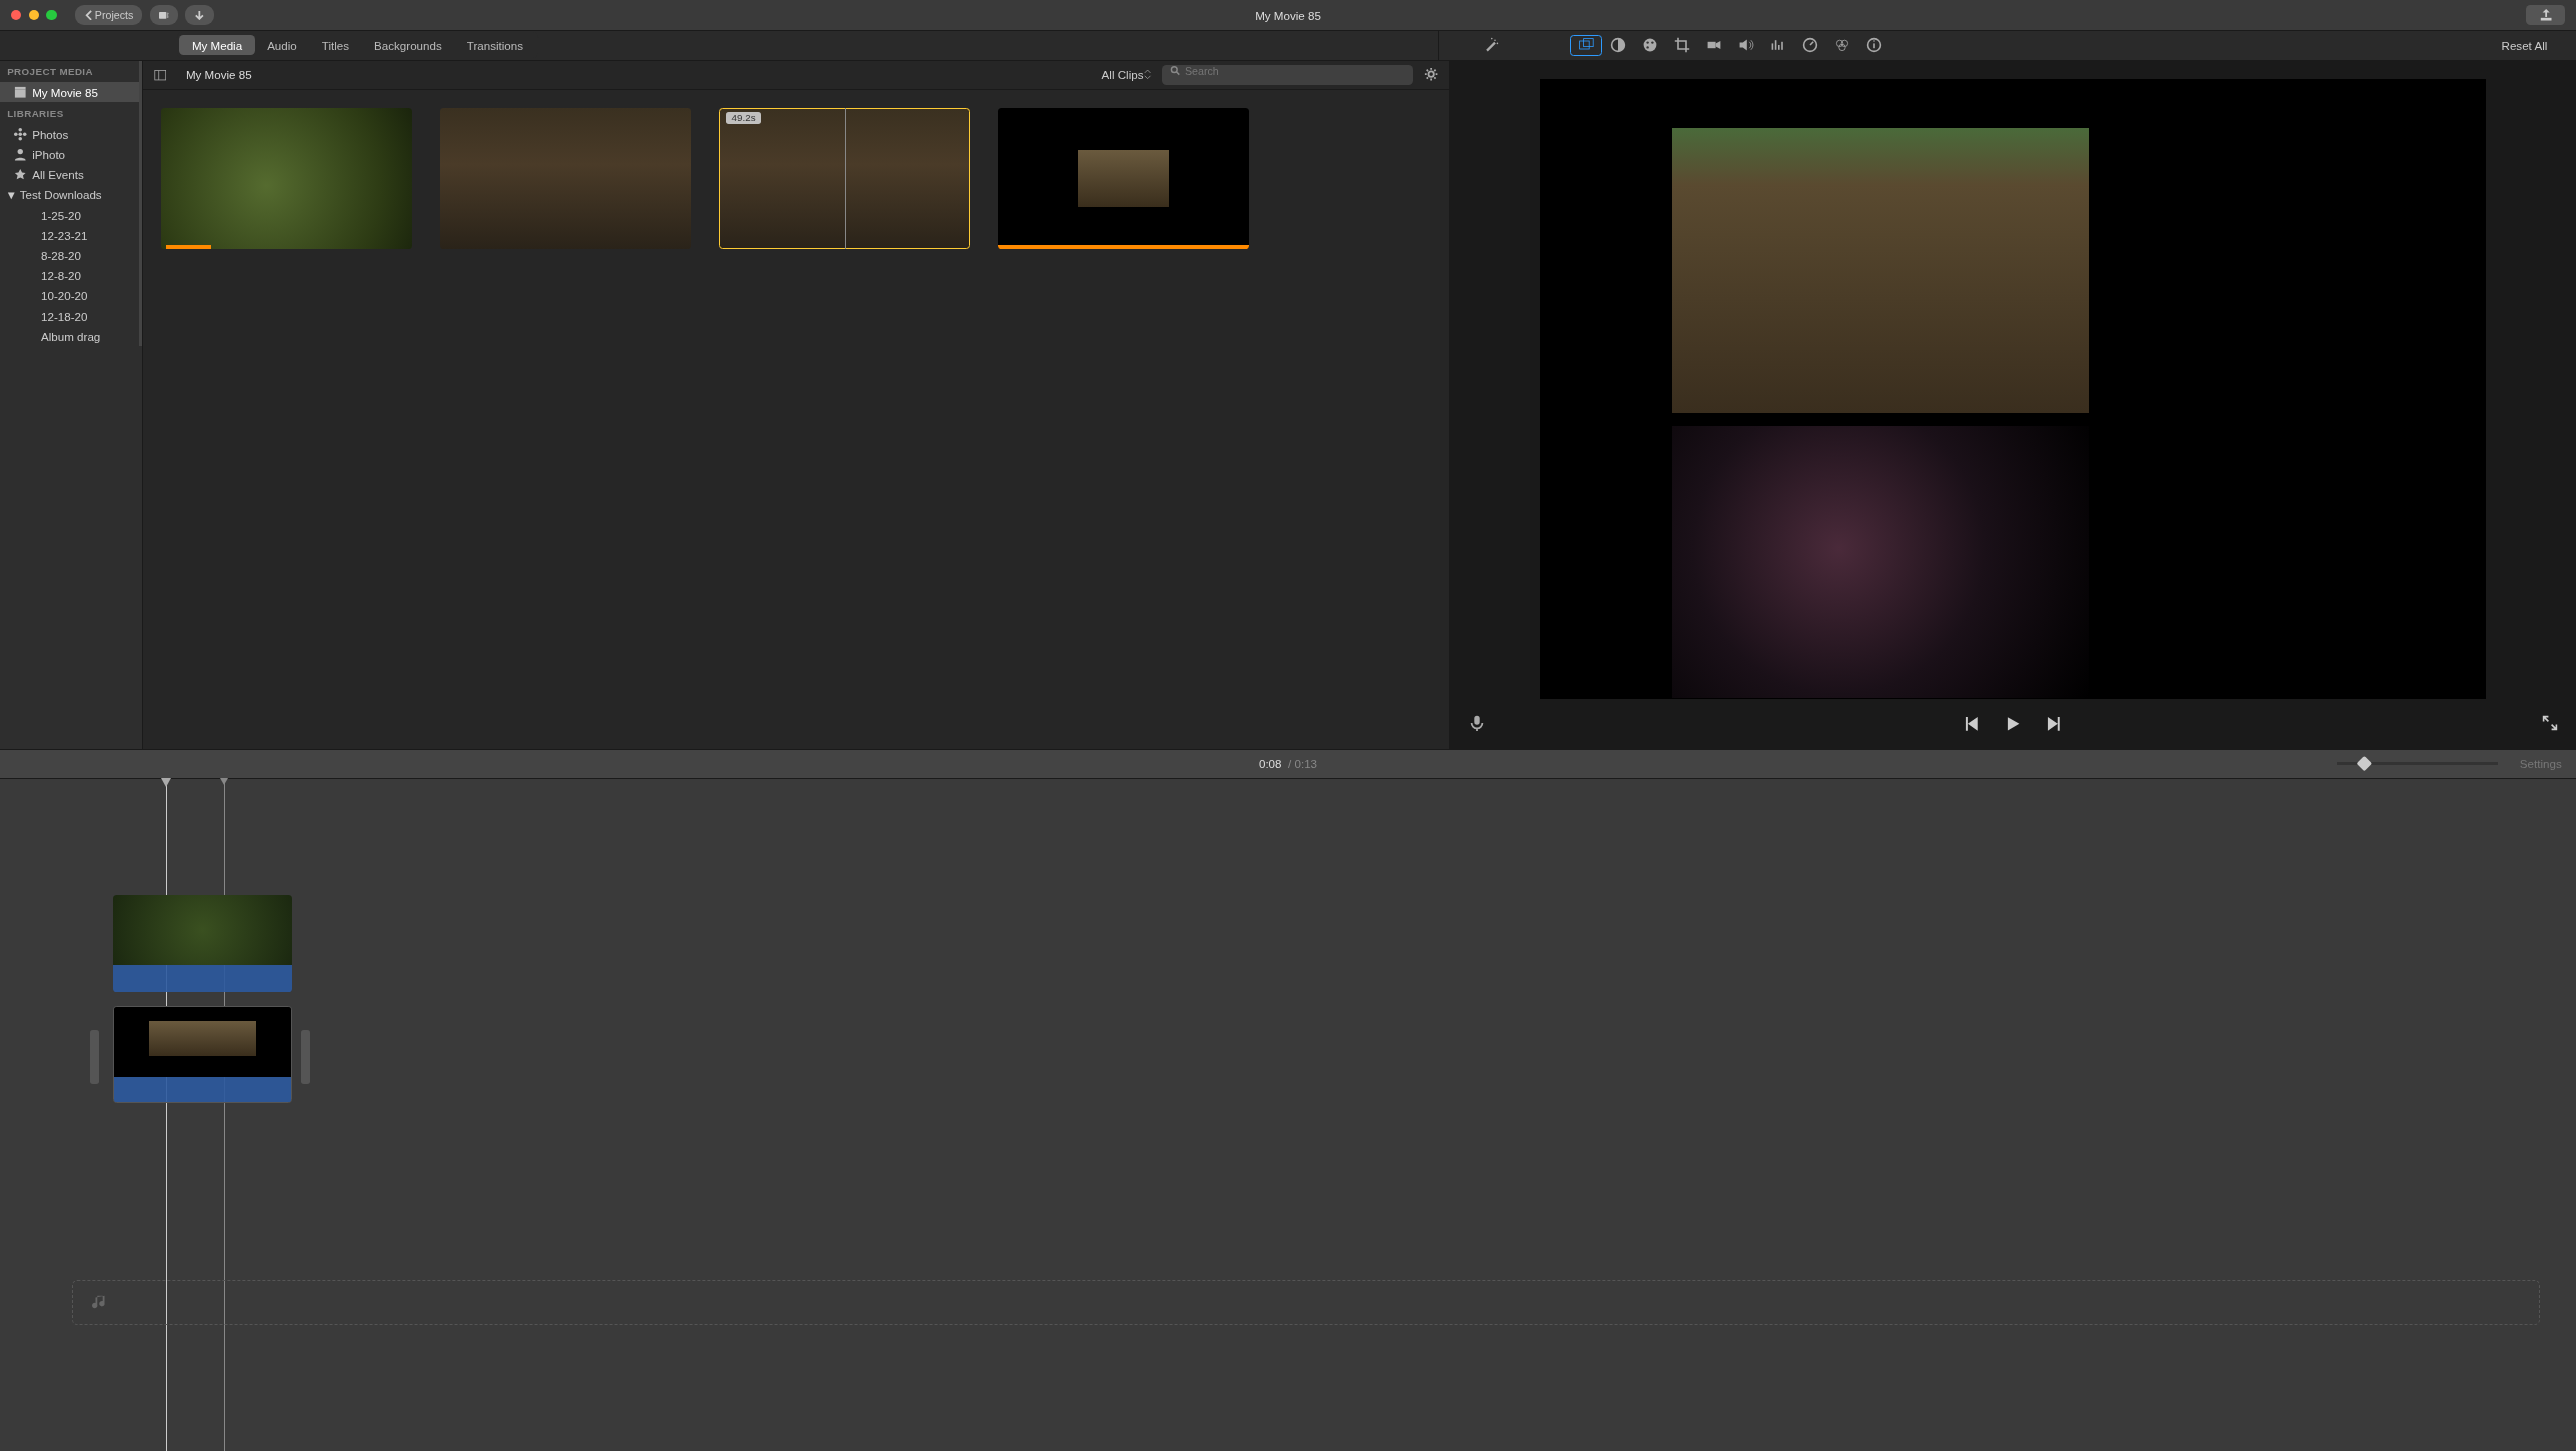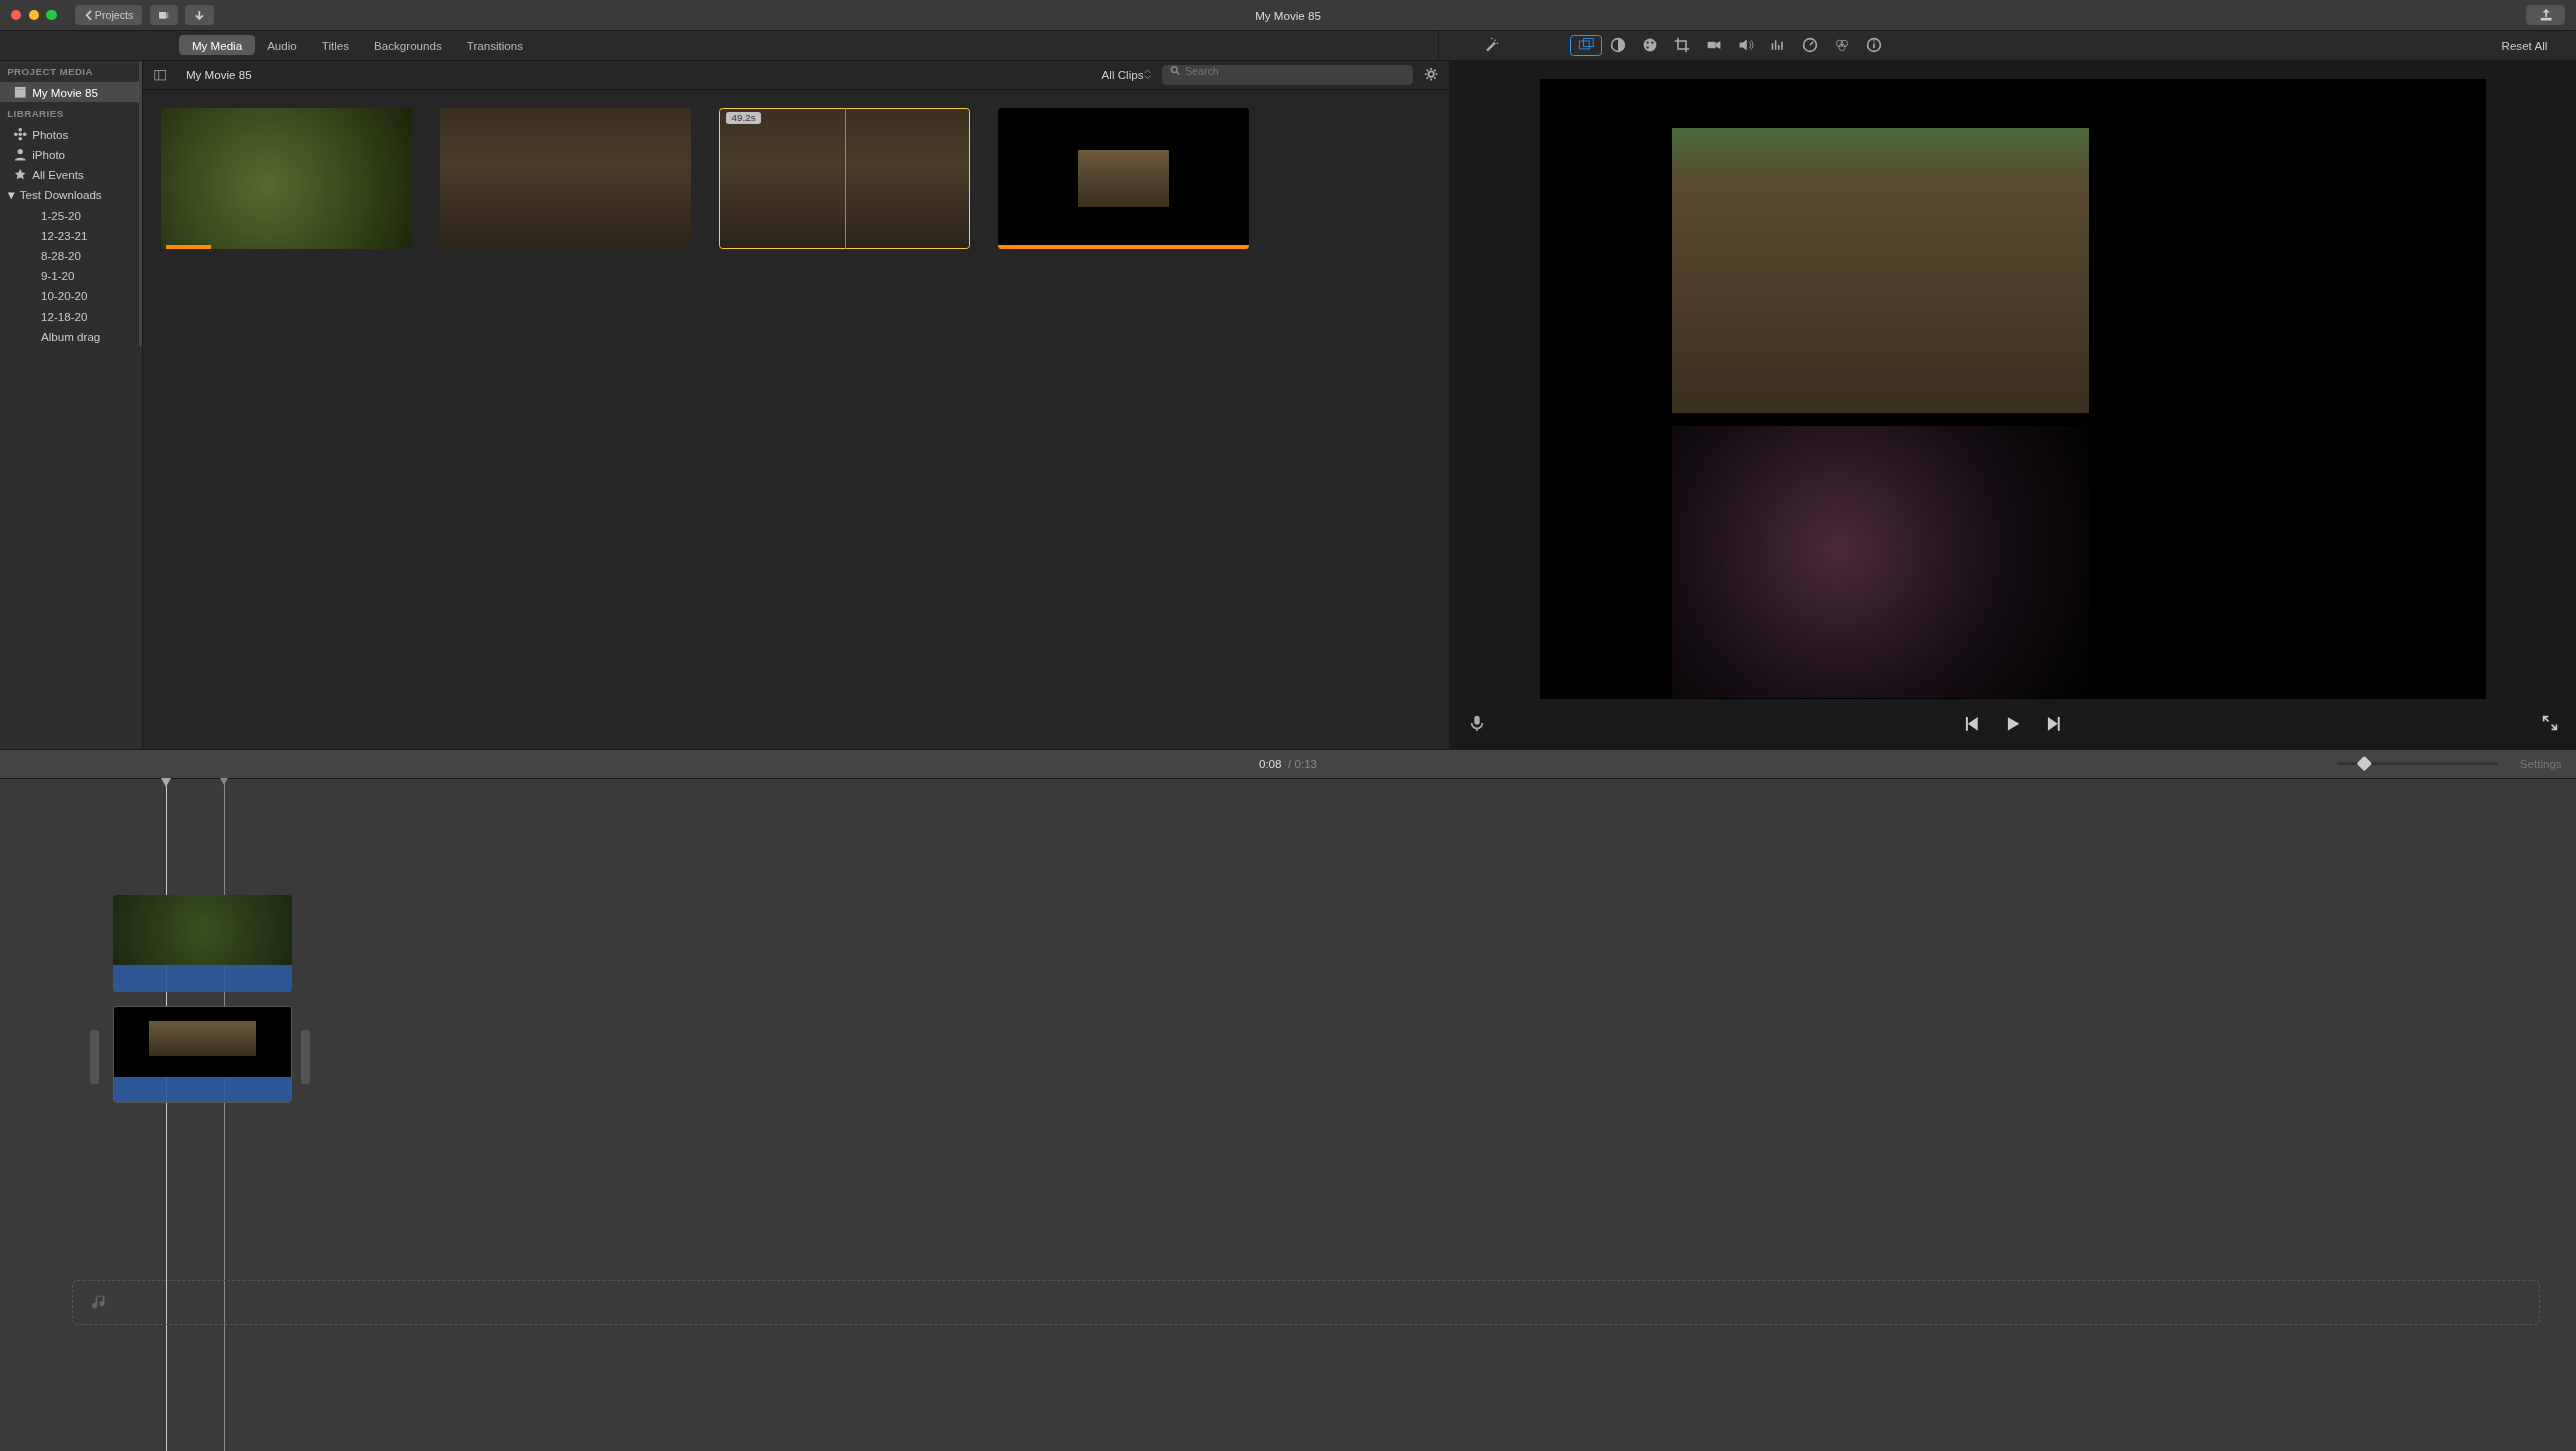--- a/index.html
+++ b/index.html
@@ -5,21 +5,21 @@
 * { margin: 0; padding: 0; box-sizing: border-box; font-family: -apple-system, "Helvetica Neue", Arial, sans-serif; }
 body { background: #2a2a2a; color: #bbb; font-size: 11.6px; overflow: hidden; width: 2576px; height: 1452px; transform-origin: top left; }
 
 
 .title-bar { height: 31px; background: #3a3a3a; display: flex; align-items: center; padding: 0 10.7px; border-bottom: 0.9px solid #1a1a1a; }
 .traffic { display: flex; gap: 7.2px; margin-right: 18px; }
 .tl { width: 10.7px; height: 10.7px; border-radius: 50%; }
 .tl.red { background: #ff5f56; }
 .tl.yellow { background: #ffbd2e; }
 .tl.green { background: #27c93f; }
-.tb-btn { background: #555; border-radius: 4px; height: 19.7px; padding: 0 9px; display: inline-flex; align-items: center; color: #ccc; margin-right: 7.2px; font-size: 10.7px; }
+.tb-btn { background: #555; border-radius: 9px; height: 19.7px; padding: 0 9px; display: inline-flex; align-items: center; color: #ccc; margin-right: 7.2px; font-size: 10.7px; }
 .tb-btn svg { width: 10.7px; height: 10.7px; fill: #ccc; }
 .title-text { position: absolute; left: 50%; transform: translateX(-50%); color: #ddd; font-size: 11.6px; }
 .share-btn { margin-left: auto; background: #555; border-radius: 4.5px; width: 39px; height: 19.7px; display: flex; align-items: center; justify-content: center; }
 
 
 .tabs-row { height: 29.5px; display: flex; align-items: center; padding: 0 10.7px; border-bottom: 0.9px solid #1a1a1a; }
 .tabs-left { margin-left: 166px; display: flex; align-items: center; }
 .seg { background: #2a2a2a; border-radius: 5.4px; padding: 2.7px; display: flex; }
 .seg-item { padding: 3.6px 12.5px; border-radius: 4.5px; color: #bbb; font-size: 11.6px; }
 .seg-item.active { background: #5a5a5a; color: #fff; }
@@ -277,21 +277,21 @@
     <div class="sb-item indent">
           <span>1-25-20</span>
         </div>
     <div class="sb-item indent">
           <span>12-23-21</span>
         </div>
     <div class="sb-item indent">
           <span>8-28-20</span>
         </div>
     <div class="sb-item indent">
-          <span>9-1-20</span>
+          <span>12-8-20</span>
         </div>
     <div class="sb-item indent">
           <span>10-20-20</span>
         </div>
     <div class="sb-item indent">
           <span>12-18-20</span>
         </div>
     <div class="sb-item indent">
           <span>Album drag</span>
         </div>

